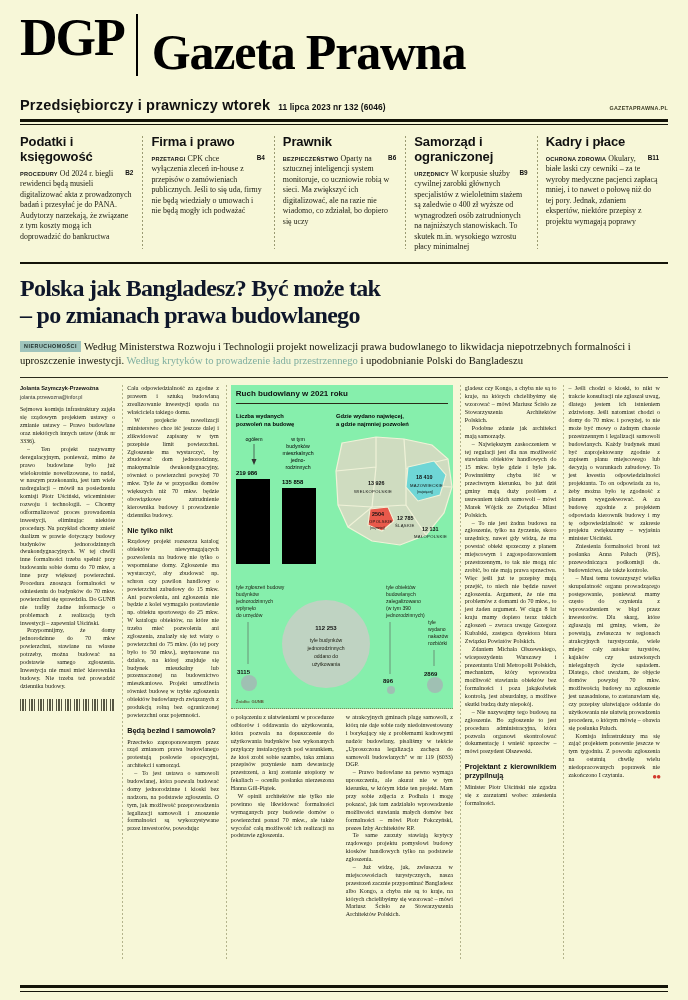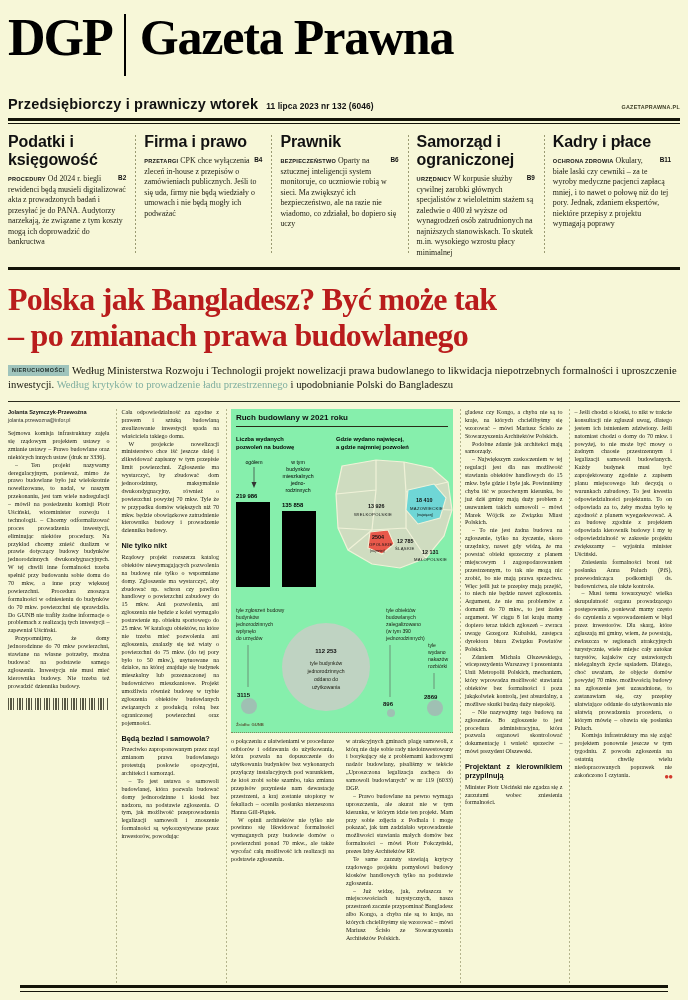--- a/index.html
+++ b/index.html
@@ -5,37 +5,37 @@
   * { box-sizing: border-box; }
   html, body { margin:0; padding:0; }
   body {
     width: 688px; height: 1000px;
     background: #f7f7d8;
     font-family: "Liberation Serif", serif;
     color: #16160f;
     overflow: hidden;
     position: relative;
   }
-  .page { width:688px; height:1000px; padding: 0 8px; position:relative;border-radius:30px; }
+  .page { width:688px; height:1000px; padding: 0 20px; position:relative;border-radius:30px; }
 
   
   .masthead { display:flex; align-items:flex-start; padding-top:14px; }
   .dgp {
     font-family: "Liberation Serif", serif;
     font-weight: 700;
     font-size: 52px;
     line-height: 0.92;
     letter-spacing: -2px;
     color:#000;
   }
   .mast-rule { width:2px; background:#000; height:62px; margin: 0 14px 0 12px; }
   .gazeta {
     font-family: "Liberation Serif", serif;
     font-weight: 700; font-size: 50px; line-height:0.95;
-    letter-spacing:-1.2px; color:#000;
+    letter-spacing:-1.2px; color:#000;margin-top:15px;
   }
   .strap { display:flex; align-items:baseline; margin-top:20px; }
   .strap-main {
     font-family:"Liberation Sans", sans-serif;
     font-weight:700; font-size:14.5px; letter-spacing:0.2px; color:#111;
   }
   .strap-date {
     font-family:Liberation Sans, sans-serif;
     font-size:8.4px; font-weight:700; margin-left:8px; color:#111; letter-spacing:0.1px;
   }
@@ -49,41 +49,41 @@
   
   .teasers { display:flex; margin-top:9px; }
   .teaser { flex:1; padding-right:9px; position:relative; }
   .teaser + .teaser { padding-left:9px; }
   .teaser + .teaser:before {
     content:""; position:absolute; left:0; top:2px; bottom:4px; width:1px;
     background: repeating-linear-gradient(to bottom, #9a9a72 0 2px, transparent 2px 4px);
   }
   .teaser h3 {
     margin:0 0 5px 0; font-family:"Liberation Sans", sans-serif;
-    font-weight:700; font-size:16px; color:#111; letter-spacing:-0.1px;
+    font-weight:700; font-size:13px; color:#111; letter-spacing:-0.1px;
   }
   .teaser p {
     margin:0; font-size:7.9px; line-height:1.33; color:#1b1b10;
     font-family:"Liberation Serif", serif;
   }
   .kicker {
     font-family:"Liberation Sans", sans-serif; font-weight:700;
     font-size:5.6px; letter-spacing:0.25px; text-transform:uppercase; color:#111;
   }
   .pg {
     font-family:"Liberation Sans", sans-serif; font-weight:700; font-size:6.4px;
     float:right; color:#111;
   }
   .rule-thick2 { height:2.5px; background:#141409; margin-top:9px; }
 
   
   .headline {
     margin:11px 0 0 0; font-family:"Liberation Serif", serif;
-    font-weight:700; font-size:32px; line-height:1.13;
-    letter-spacing:-0.7px; color:#b91c1c;
+    font-weight:700; font-size:24px; line-height:1.13;
+    letter-spacing:-0.7px; color:#0f172a;
   }
   .lead { margin-top:11px; font-size:10.6px; line-height:1.33; color:#14140b; }
   .tag-nieruch {
     display:inline-block; background:#9fc4bc; color:#1d2b28;
     font-family:"Liberation Sans", sans-serif; font-weight:700;
     font-size:5.4px; letter-spacing:0.5px; padding:2px 4px 2px 4px;
     vertical-align:2px; margin-right:3px; text-transform:uppercase;
   }
   .lead-critic { color:#7fae9f; }
   .rule-lead { height:1px; background:#2b2b1c; margin-top:9px; }
@@ -160,21 +160,21 @@
     <div class="teaser">
       <h3>Podatki i księgowość</h3>
       <p><span class="pg">B2</span><span class="kicker">PROCEDURY</span> <span>Od 2024 r. biegli rewidenci będą musieli digitalizować akta z prowadzonych badań i przesyłać je do PANA. Audytorzy narzekają, że związane z tym koszty mogą ich doprowadzić do bankructwa</span></p>
     </div>
     <div class="teaser">
       <h3>Firma i prawo</h3>
       <p><span class="pg">B4</span><span class="kicker">PRZETARGI</span> <span>CPK chce wyłączenia zleceń in-house z przepisów o zamówieniach publicznych. Jeśli to się uda, firmy nie będą wiedziały o umowach i nie będą mogły ich podważać</span></p>
     </div>
     <div class="teaser">
       <h3>Prawnik</h3>
-      <p><span class="pg">B6</span><span class="kicker">BEZPIECZEŃSTWO</span> <span>Oparty na sztucznej inteligencji system monitoruje, co uczniowie robią w sieci. Ma zwiększyć ich bezpieczeństwo, ale na razie nie wiadomo, co zdziałał, bo dopiero się uczy</span></p>
+      <p><span class="pg">B6</span><span class="kicker">BEZPIECZEŃSTWO</span> <span>Oparty na sztucznej inteligencji system monitoruje, co uczniowie robią w sieci. Ma zwiększyć ich digitalizować, ale na razie nie wiadomo, co zdziałał, bo dopiero się uczy</span></p>
     </div>
     <div class="teaser">
       <h3>Samorząd i ograniczonej</h3>
       <p><span class="pg">B9</span><span class="kicker">URZĘDNICY</span> <span>W korpusie służby cywilnej zarobki głównych specjalistów z wieloletnim stażem są zaledwie o 400 zł wyższe od wynagrodzeń osób zatrudnionych na najniższych stanowiskach. To skutek m.in. wysokiego wzrostu płacy minimalnej</span></p>
     </div>
     <div class="teaser">
       <h3>Kadry i płace</h3>
       <p><span class="pg">B11</span><span class="kicker">OCHRONA ZDROWIA</span> <span>Okulary, białe laski czy cewniki – za te wyroby medyczne pacjenci zapłacą mniej, i to nawet o połowę niż do tej pory. Jednak, zdaniem ekspertów, niektóre przepisy z projektu wymagają poprawy</span></p>
     </div>
   </div>

